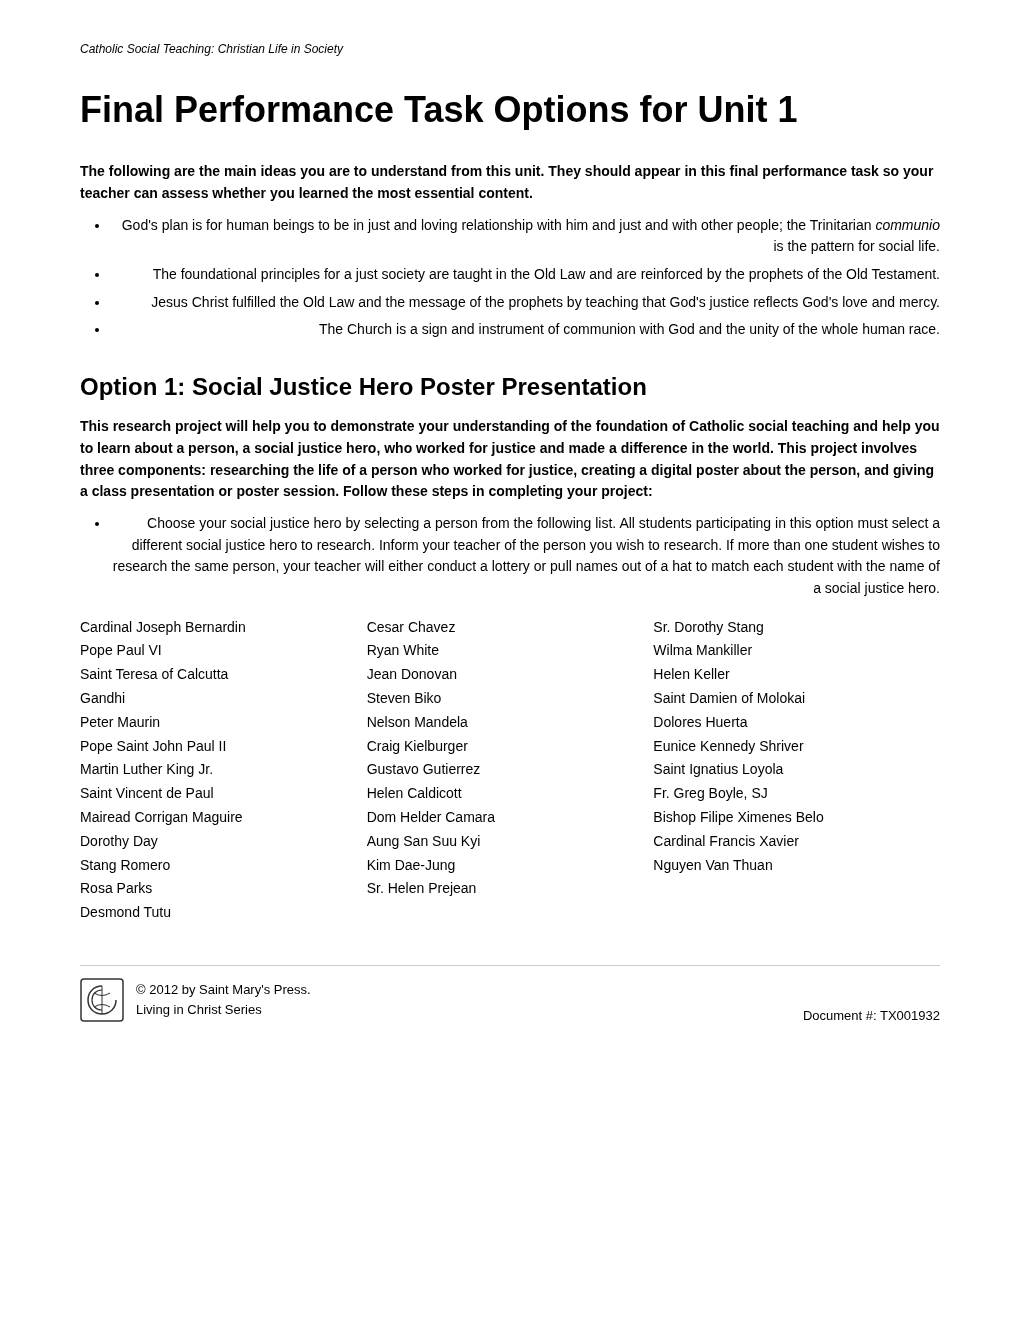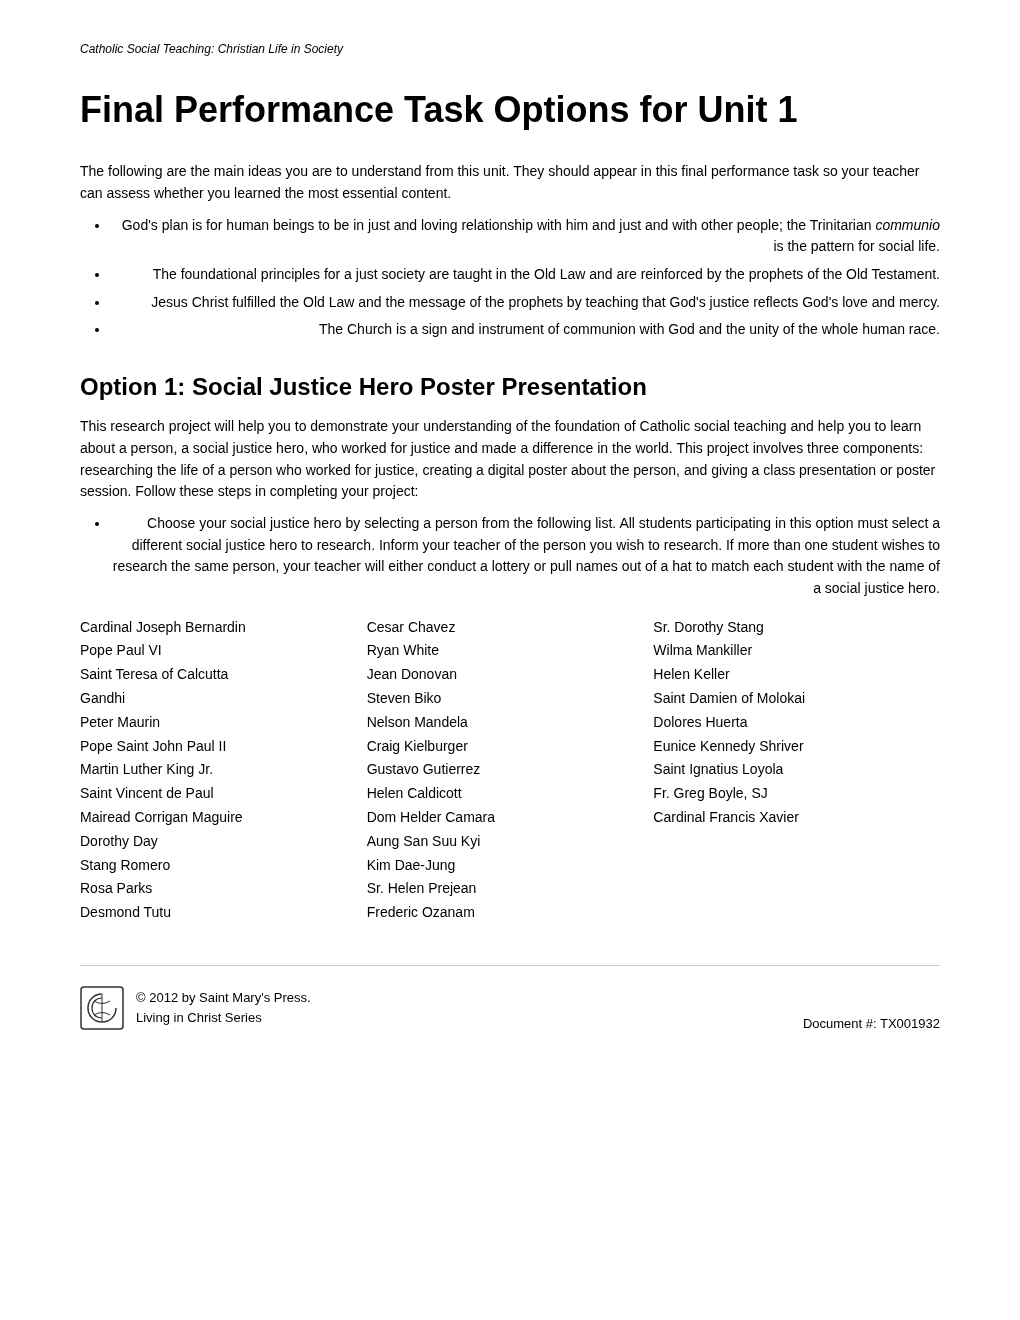--- a/index.html
+++ b/index.html
@@ -27,20 +27,21 @@
     .section-title {
       font-size: 24px;
       font-weight: bold;
       margin-bottom: 14px;
       line-height: 1.3;
     }
     .body-text {
       font-size: 14px;
       line-height: 1.55;
       margin-bottom: 10px;
+      font-weight: bold;
     }
     .bullet-list {
       margin-left: 30px;
       margin-bottom: 16px;
     }
     .bullet-list li {
       font-size: 14px;
       line-height: 1.55;
       margin-bottom: 6px;
       list-style-type: disc;
@@ -58,21 +59,21 @@
     .names-col {
       flex: 1;
       font-size: 14px;
       line-height: 1.7;
     }
     em { font-style: italic; }
     .footer {
       display: flex;
       justify-content: space-between;
       border-top: 1px solid #ccc;
-      padding-top: 16px;
+      padding-top: 8px;
       margin-top: 40px;
     }
     .footer-left {
       display: flex;
       align-items: center;
       gap: 12px;
     }
     .footer-logo {
       width: 44px;
       height: 44px;
@@ -134,32 +135,33 @@
       <div>Jean Donovan</div>
       <div>Steven Biko</div>
       <div>Nelson Mandela</div>
       <div>Craig Kielburger</div>
       <div>Gustavo Gutierrez</div>
       <div>Helen Caldicott</div>
       <div>Dom Helder Camara</div>
       <div>Aung San Suu Kyi</div>
       <div>Kim Dae-Jung</div>
       <div>Sr. Helen Prejean</div>
-      <div>Frederic Ozanam</div>
     </div>
     <div class="names-col">
       <div>Sr. Dorothy Stang</div>
       <div>Wilma Mankiller</div>
       <div>Helen Keller</div>
       <div>Saint Damien of Molokai</div>
       <div>Dolores Huerta</div>
       <div>Eunice Kennedy Shriver</div>
       <div>Saint Ignatius Loyola</div>
       <div>Fr. Greg Boyle, SJ</div>
+      <div>Bishop Filipe Ximenes Belo</div>
       <div>Cardinal Francis Xavier</div>
+      <div>Nguyen Van Thuan</div>
     </div>
   </div>
 </div>
 
 <div class="footer">
   <div class="footer-left">
 
     <svg class="footer-logo" viewBox="0 0 44 44" xmlns="http://www.w3.org/2000/svg">
       <rect x="1" y="1" width="42" height="42" rx="3" fill="none" stroke="#333" stroke-width="1.5"></rect>
       <path d="M22 8 C14 8, 8 14, 8 22 C8 30, 14 36, 22 36 C30 36, 36 30, 36 22" fill="none" stroke="#333" stroke-width="1.5"></path>

